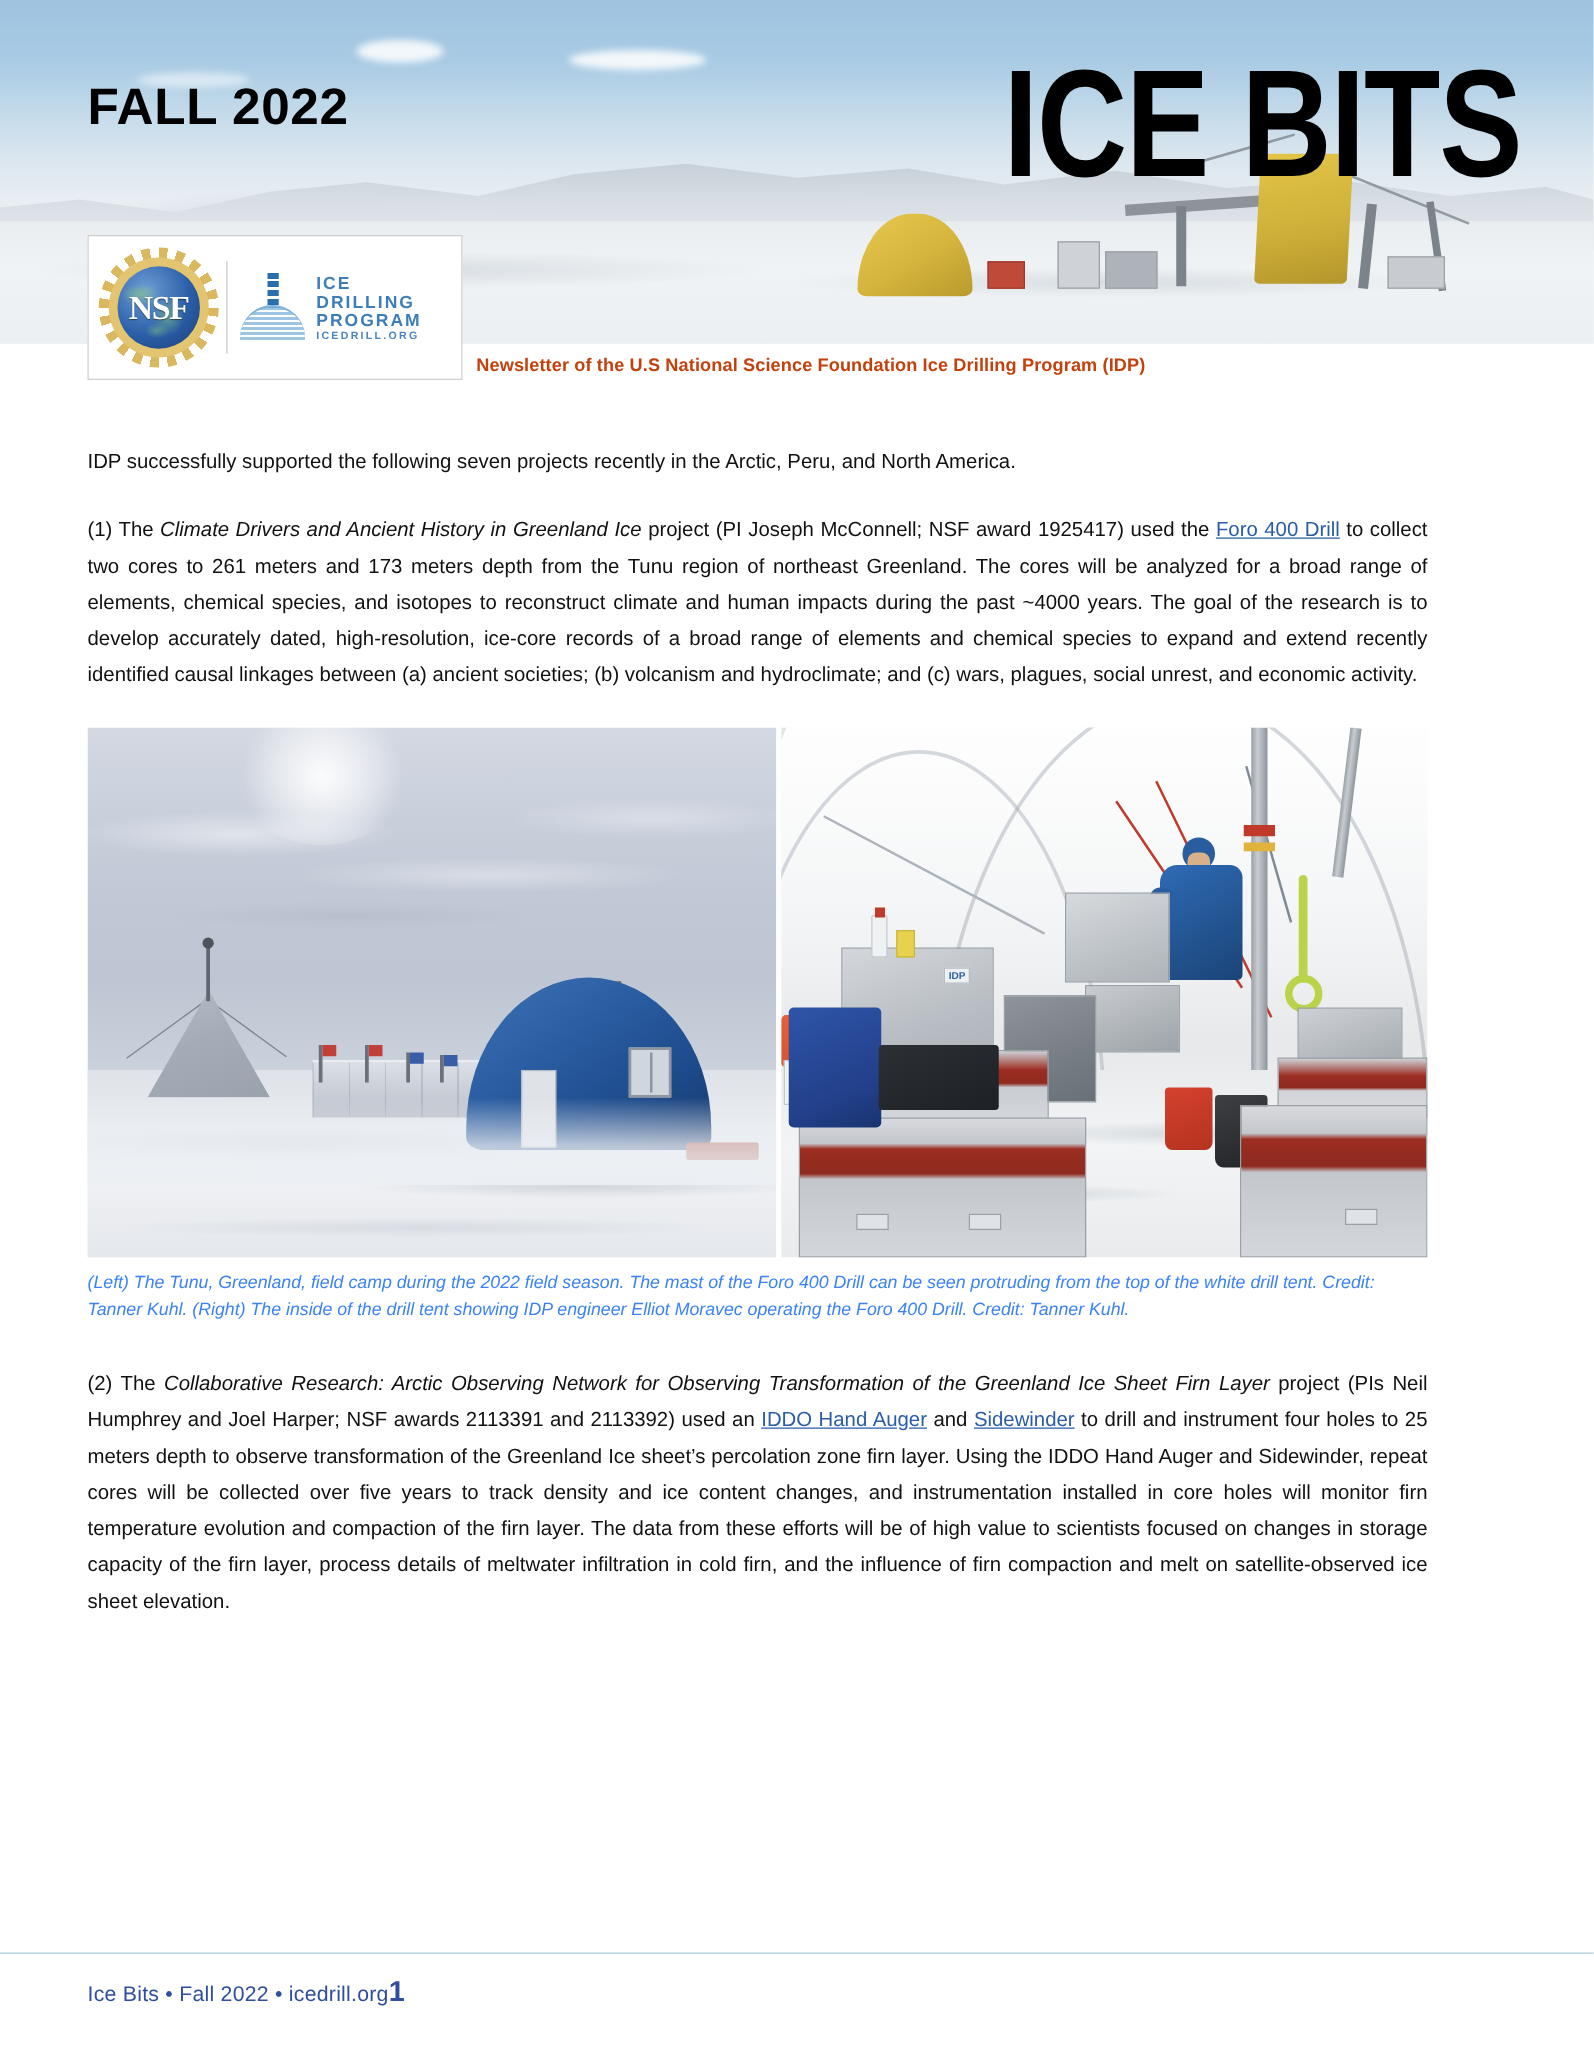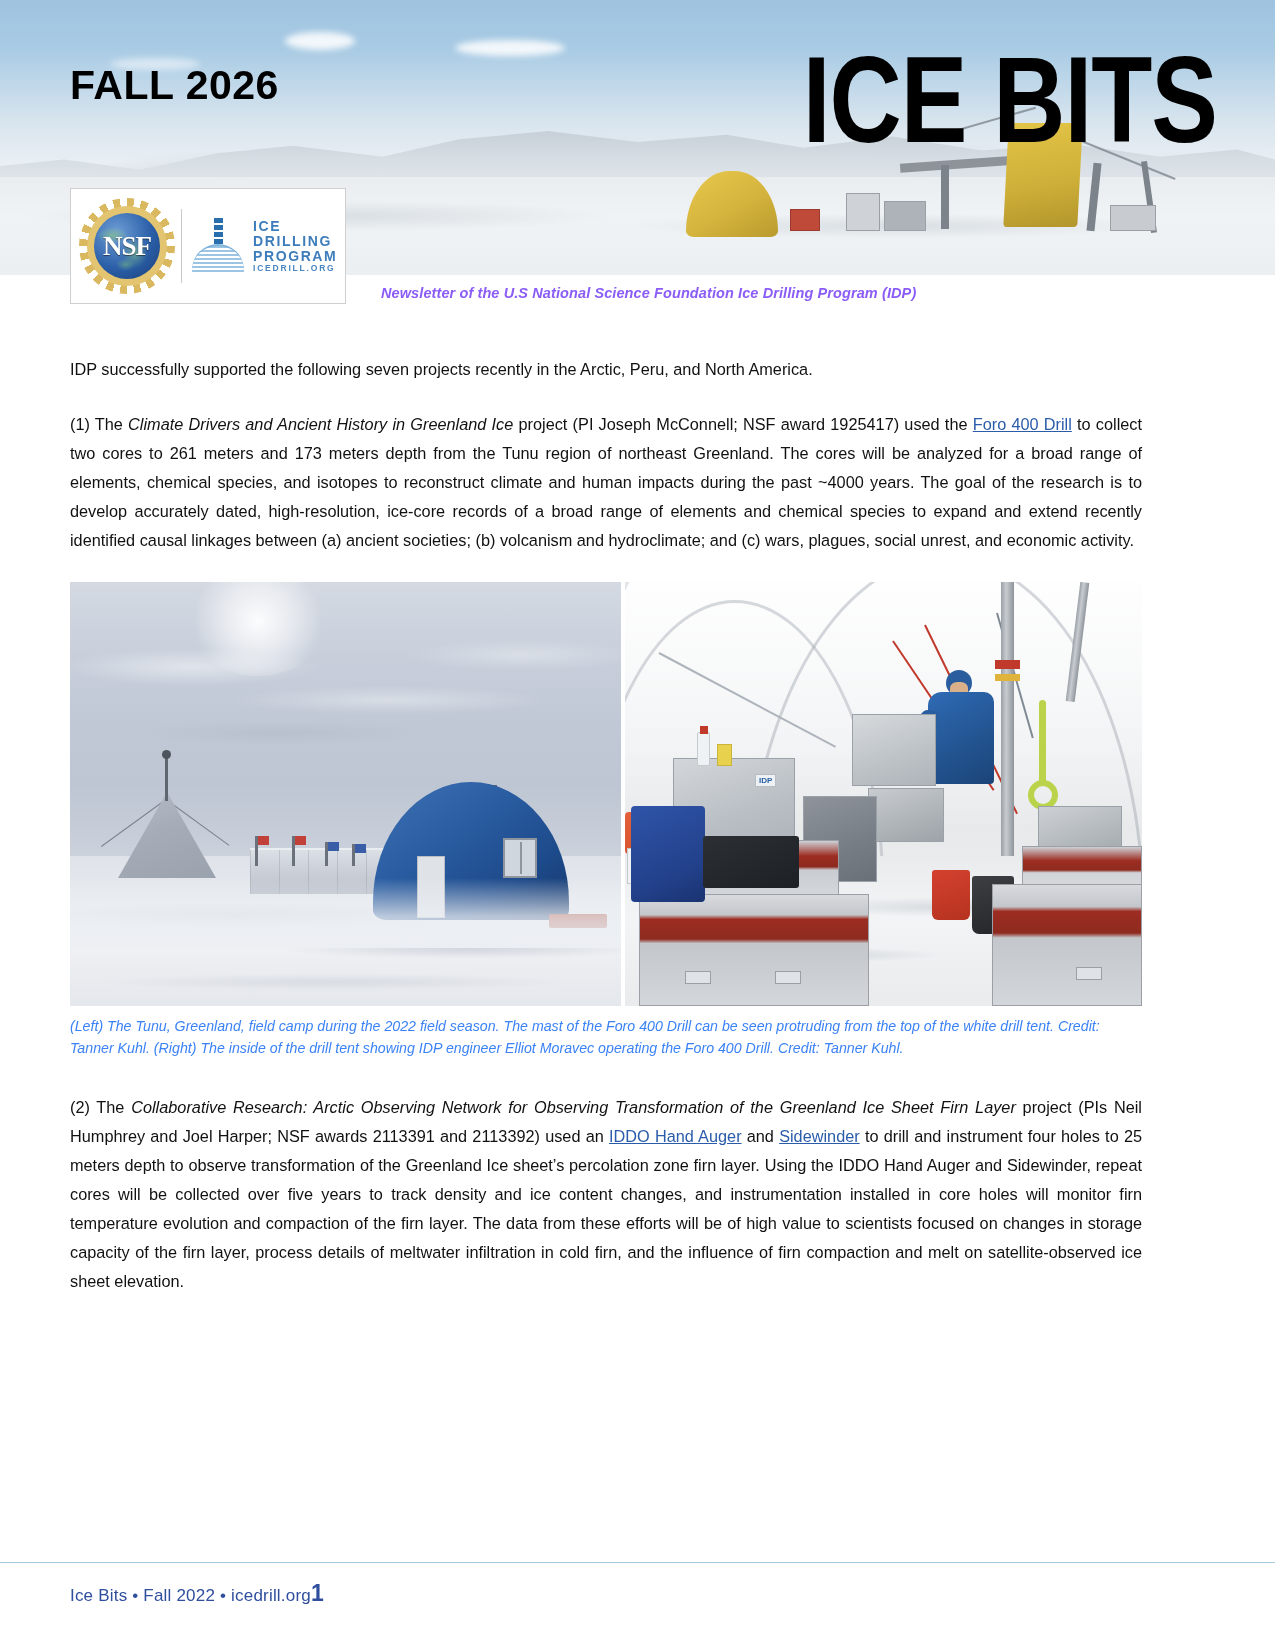--- a/index.html
+++ b/index.html
@@ -150,21 +150,21 @@
     color: #000;
     transform: scaleY(1.22);
     transform-origin: right top;
   }
 
   
   .logo-box {
     position: absolute;
     left: 70px;
     top: 188px;
-    width: 276px;
+    width: 300px;
     height: 116px;
     background: #ffffff;
     border: 1px solid #cfcfcf;
     display: flex;
     align-items: center;
     z-index: 5;
   }
   .nsf-seal {
     width: 96px; height: 96px;
     margin-left: 8px;
@@ -249,24 +249,23 @@
   .idp-words .w2 { font-size: 14px; }
   .idp-words .w3 { font-size: 14px; }
   .idp-words .w4 { font-size: 8.5px; letter-spacing: 1.8px; color: #4a86bf; }
 
   .masthead-sub {
     position: absolute;
     left: 381px;
     top: 285px;
     font-size: 14.5px;
     font-weight: bold;
-    color: #8b5cf6;
+    color: #c2410c;
     letter-spacing: .1px;
     z-index: 5;
-    font-style: italic;
   }
 
   
   .content {
     position: absolute;
     left: 70px;
     top: 355px;
     width: 1072px;
   }
 
@@ -685,21 +684,21 @@
     <div class="drill-tower"></div>
     <div class="rig-leg l1"></div>
     <div class="rig-leg l2"></div>
     <div class="rig-leg l3"></div>
     <div class="tent-yellow"></div>
     <div class="crate k3"></div>
     <div class="crate k1"></div>
     <div class="crate k2"></div>
     <div class="crate k4"></div>
 
-    <div class="fall-year">FALL 2026</div>
+    <div class="fall-year">FALL 2022</div>
     <div class="ice-bits">ICE BITS</div>
   </div>
 
   <div class="logo-box">
     <div class="nsf-seal">
       <div class="gear"></div>
       <div class="gear-ring"></div>
       <div class="globe"></div>
       <div class="nsf-text">NSF</div>
     </div>

